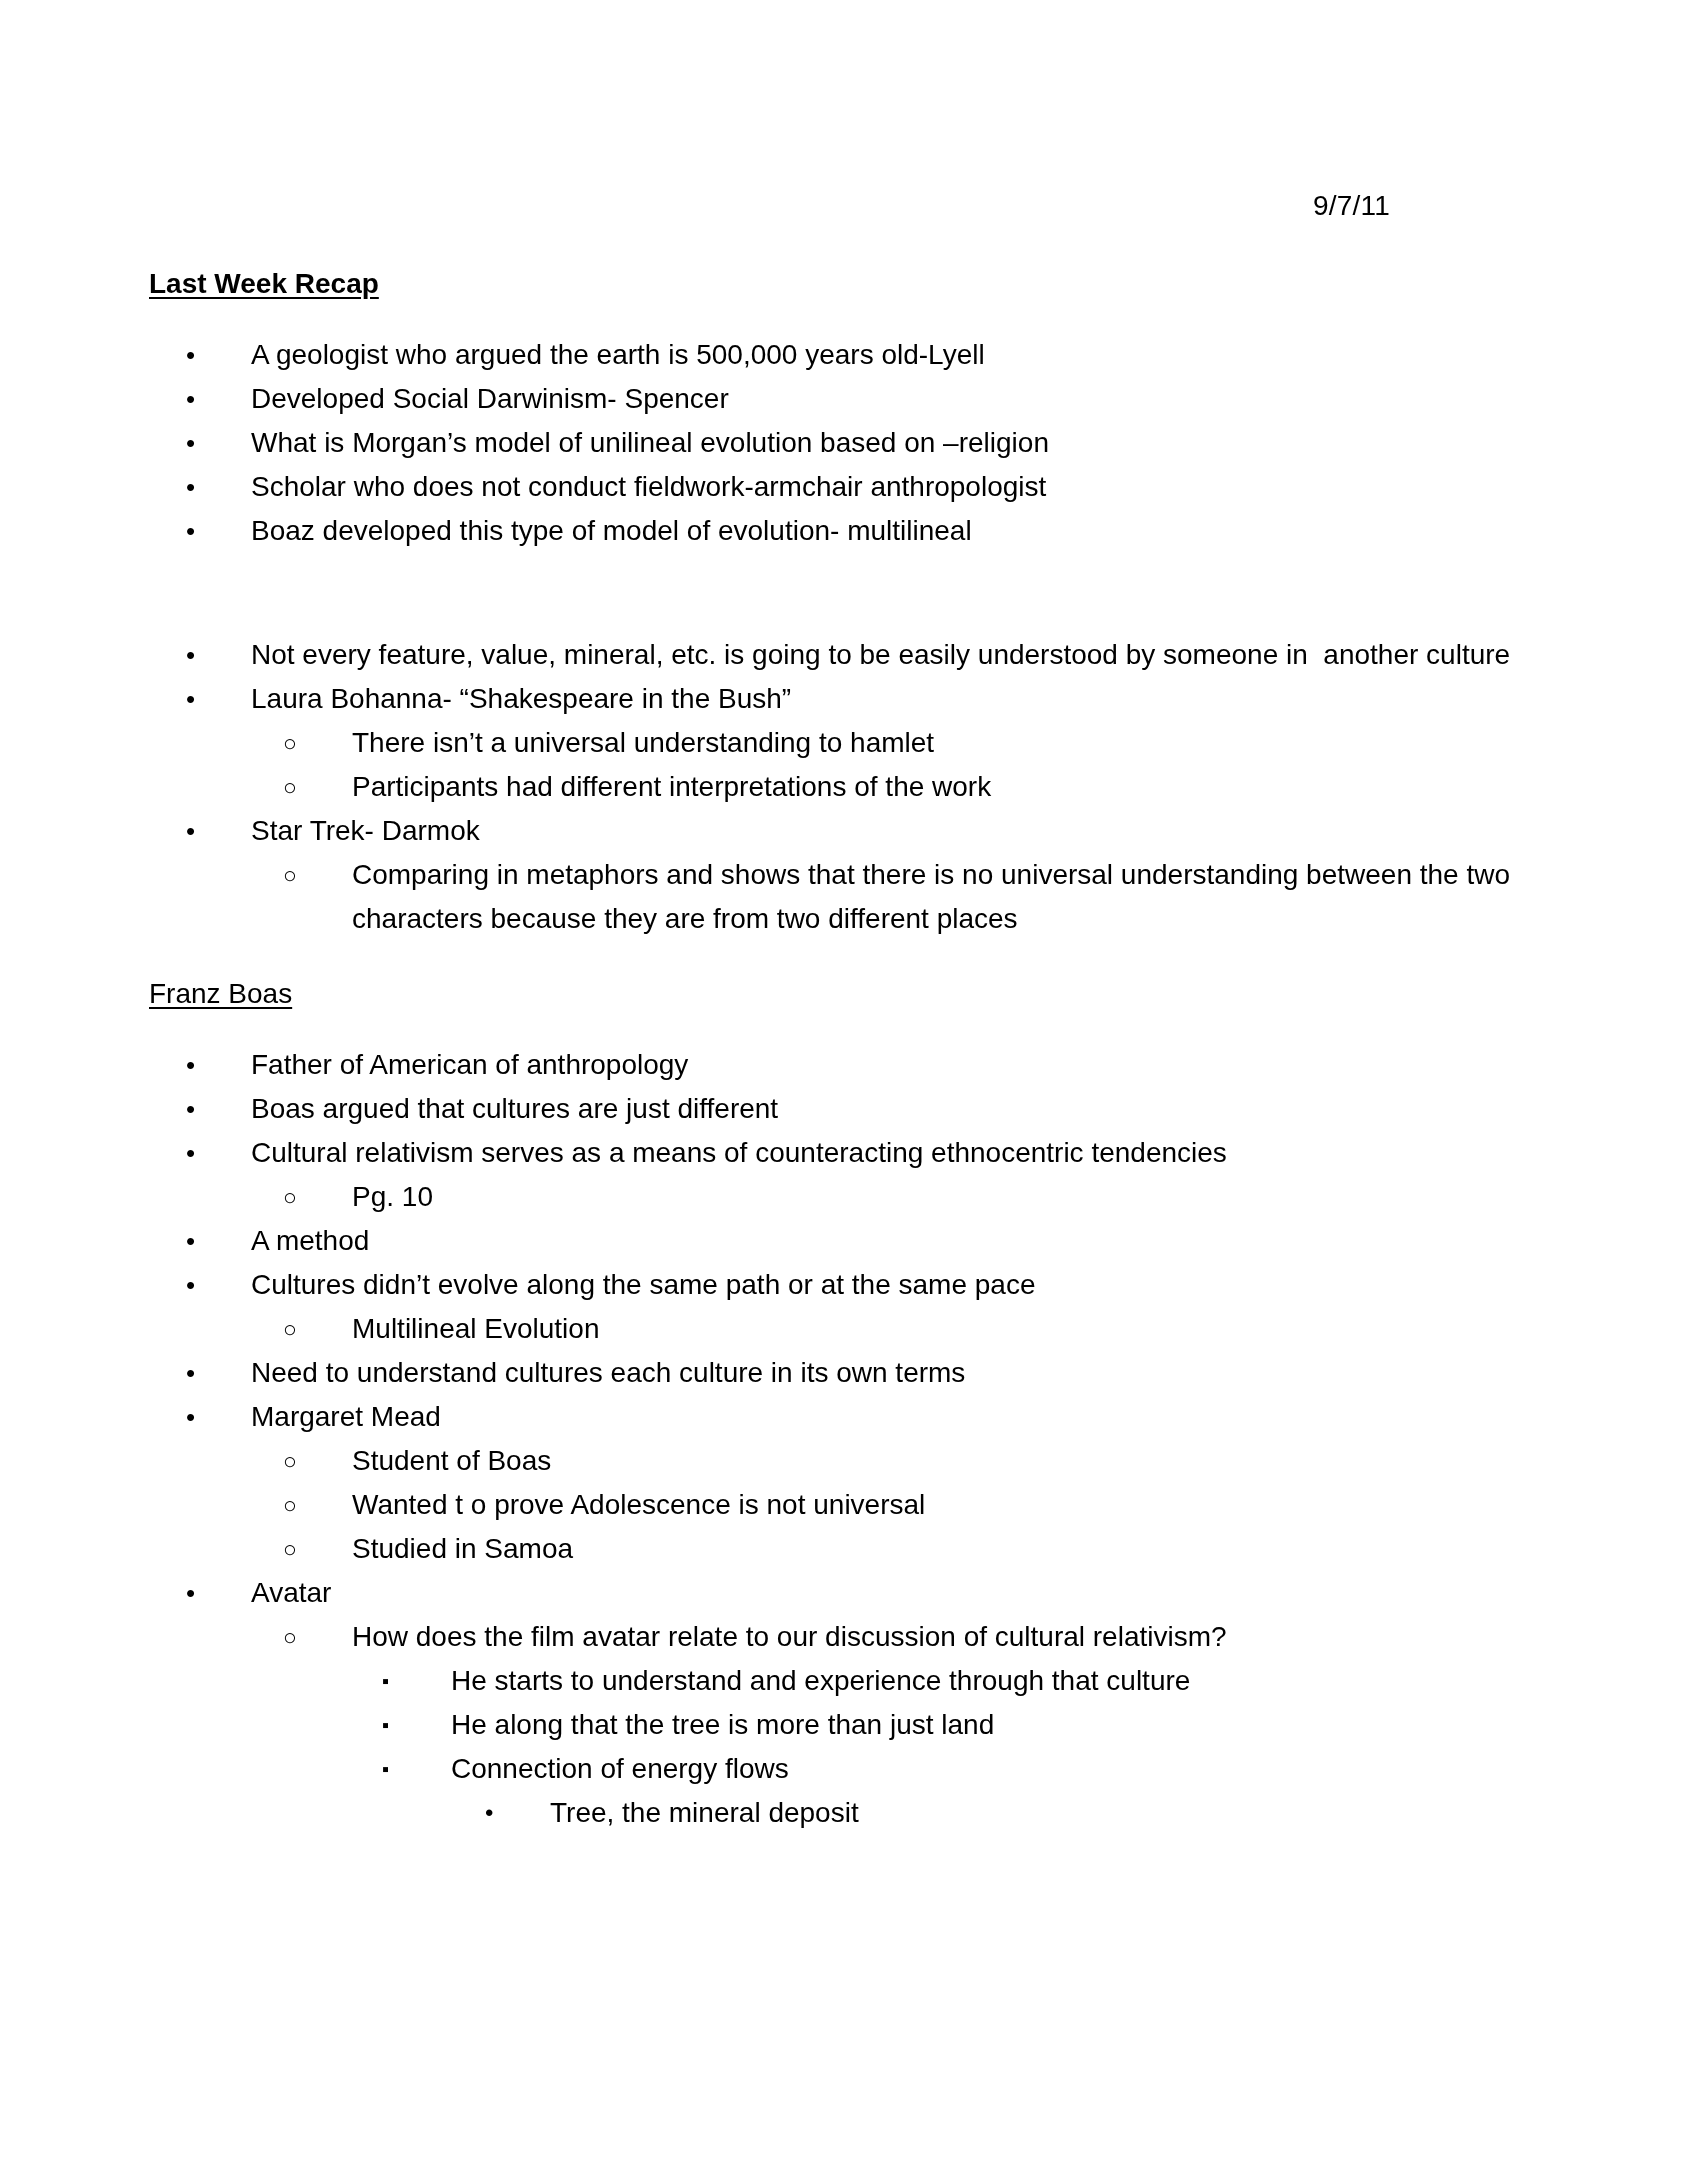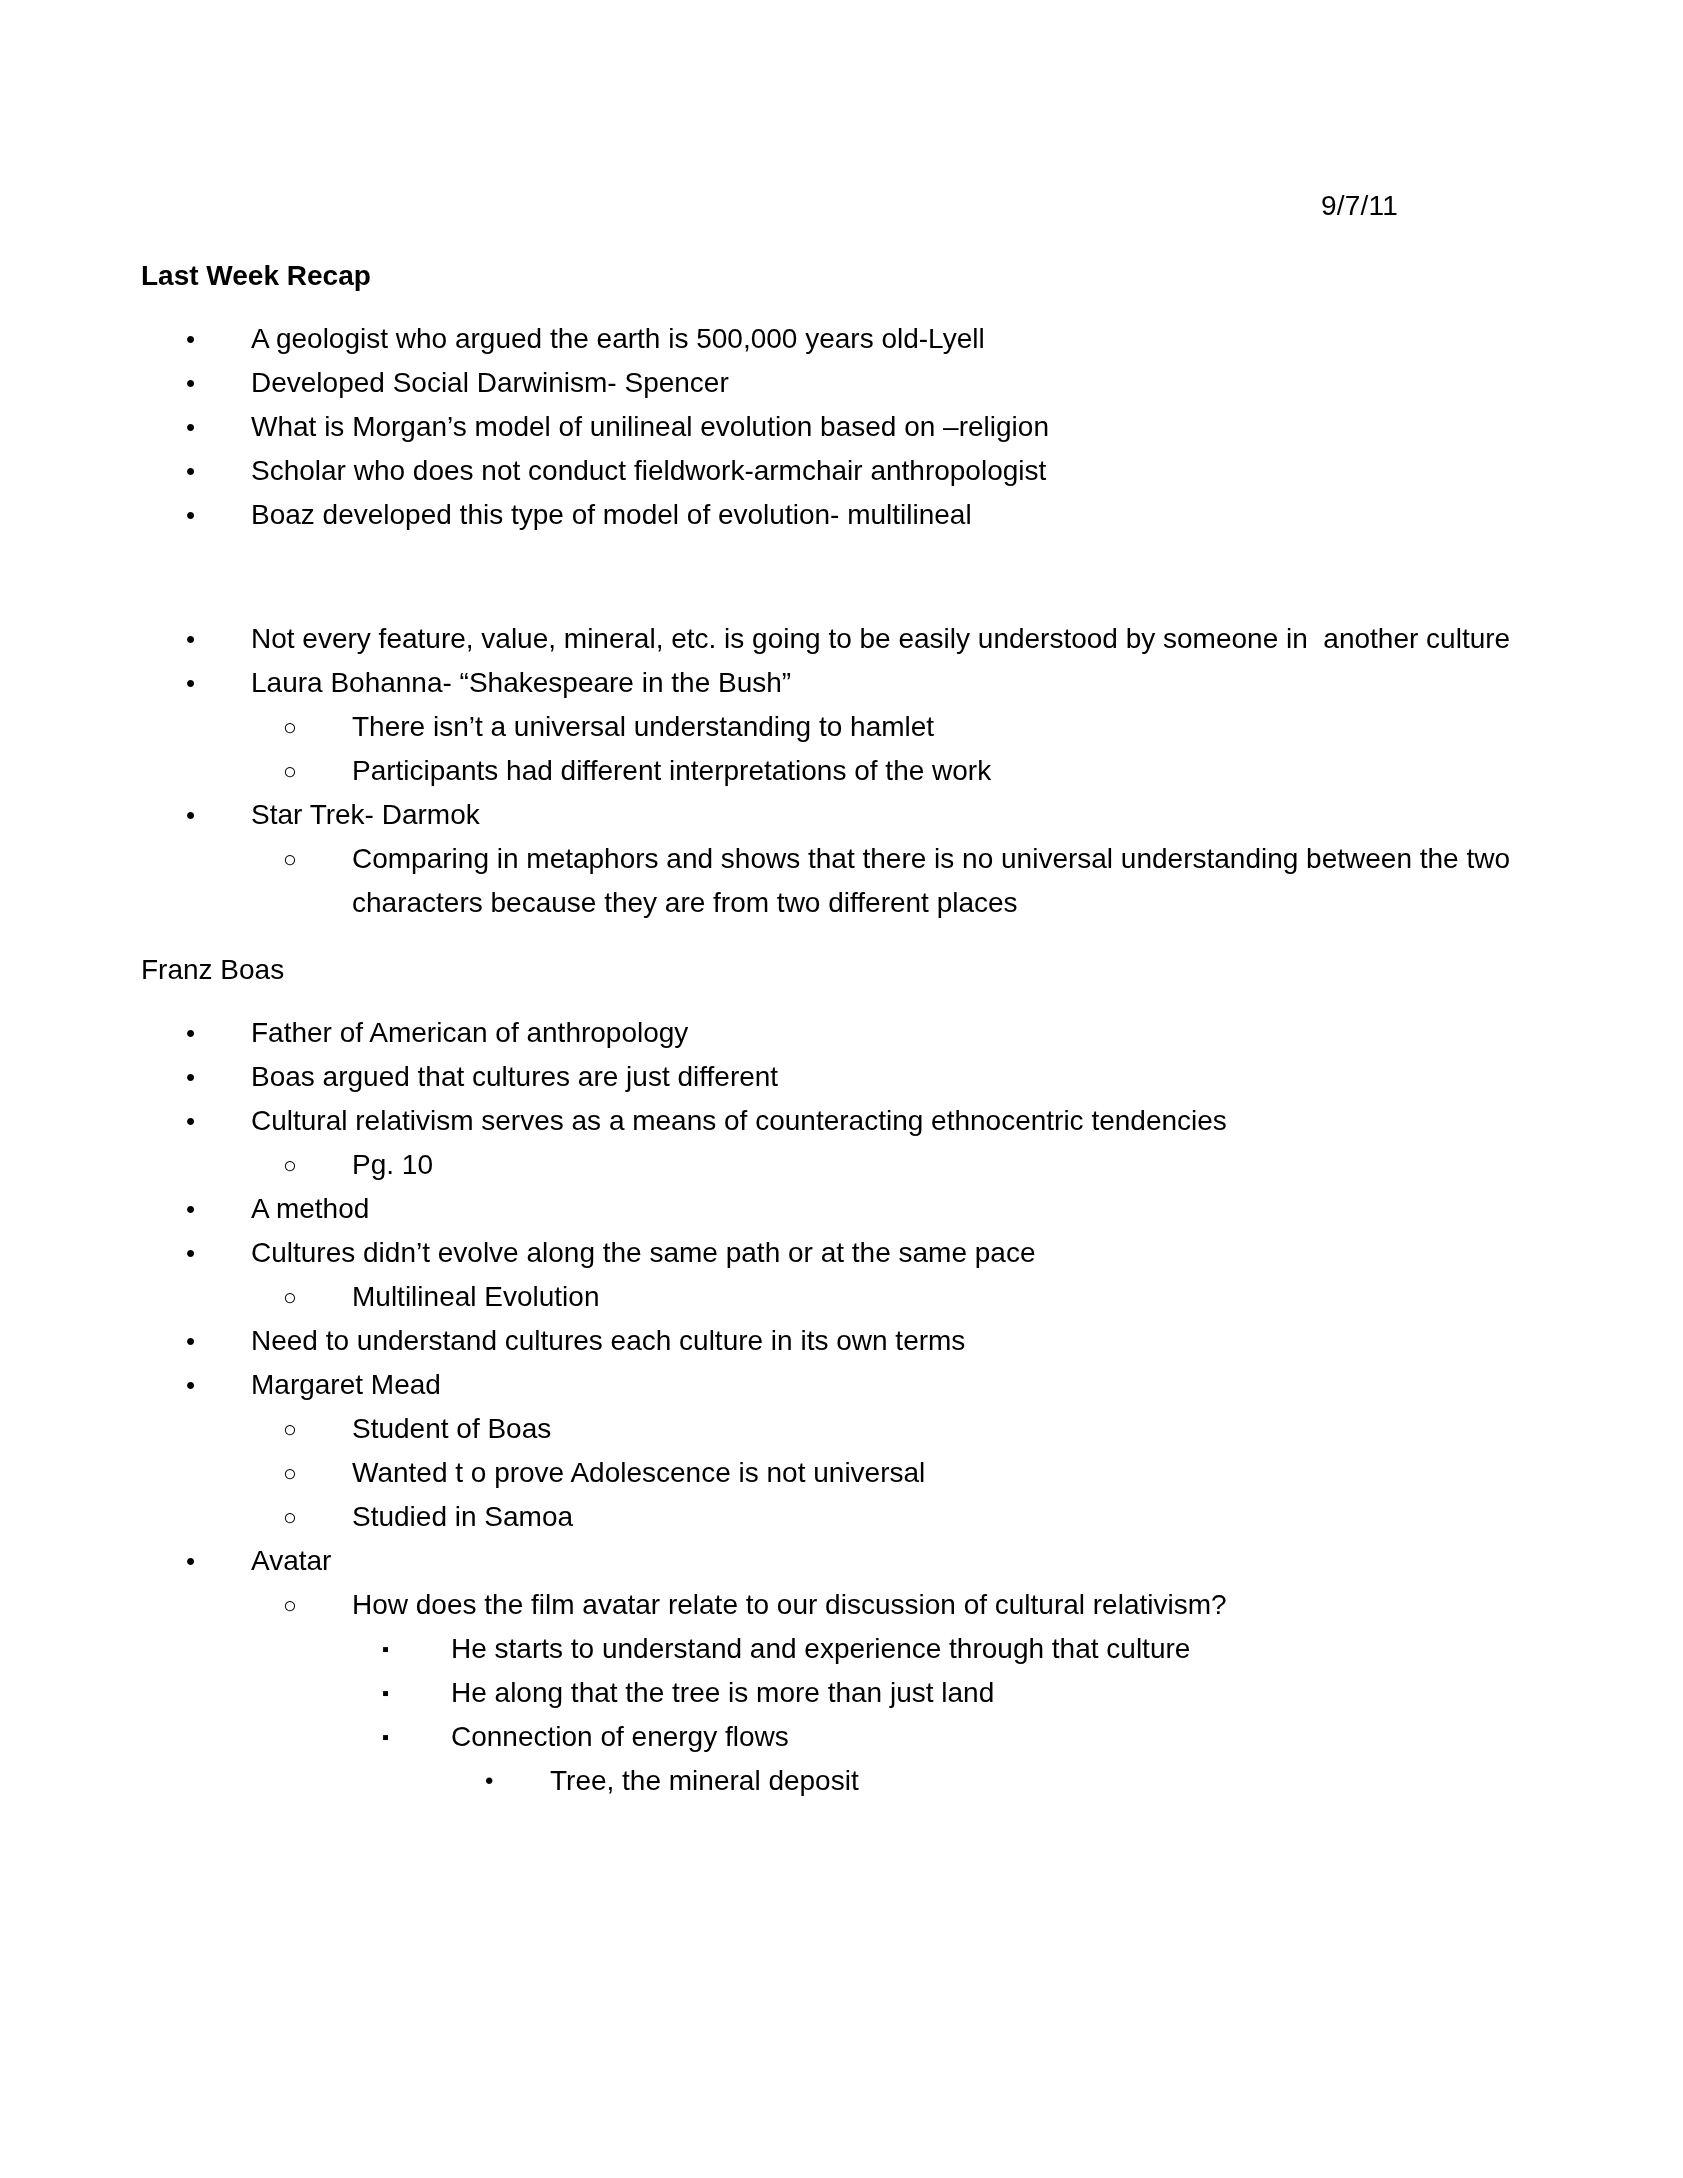--- a/index.html
+++ b/index.html
@@ -21,44 +21,45 @@
     height: 2178px;
     background: #ffffff;
     box-sizing: border-box;
     padding: 0;
   }
 
   
   .date-line {
     position: absolute;
     top: 188px;
-    left: 12px;
+    left: 4px;
     width: 1386px;
     text-align: right;
     font-size: 28px;
     line-height: 36px;
     letter-spacing: 0.2px;
   }
 
   
   .content {
     position: absolute;
     top: 259px;
     left: 141px;
     width: 1406px;
   }
 
   
   .heading {
     font-size: 28px;
     line-height: 34px;
     font-weight: bold;
+    text-decoration: underline;
     text-underline-offset: 4px;
     display: inline-block;
-    margin: 0;
+    margin: 8px;
   }
   .heading.plain {
     font-weight: normal;
   }
   .heading-row {
     margin: 0;
     padding: 0;
   }
   .sp-24 { height: 24px; }
   .sp-28 { height: 28px; }

